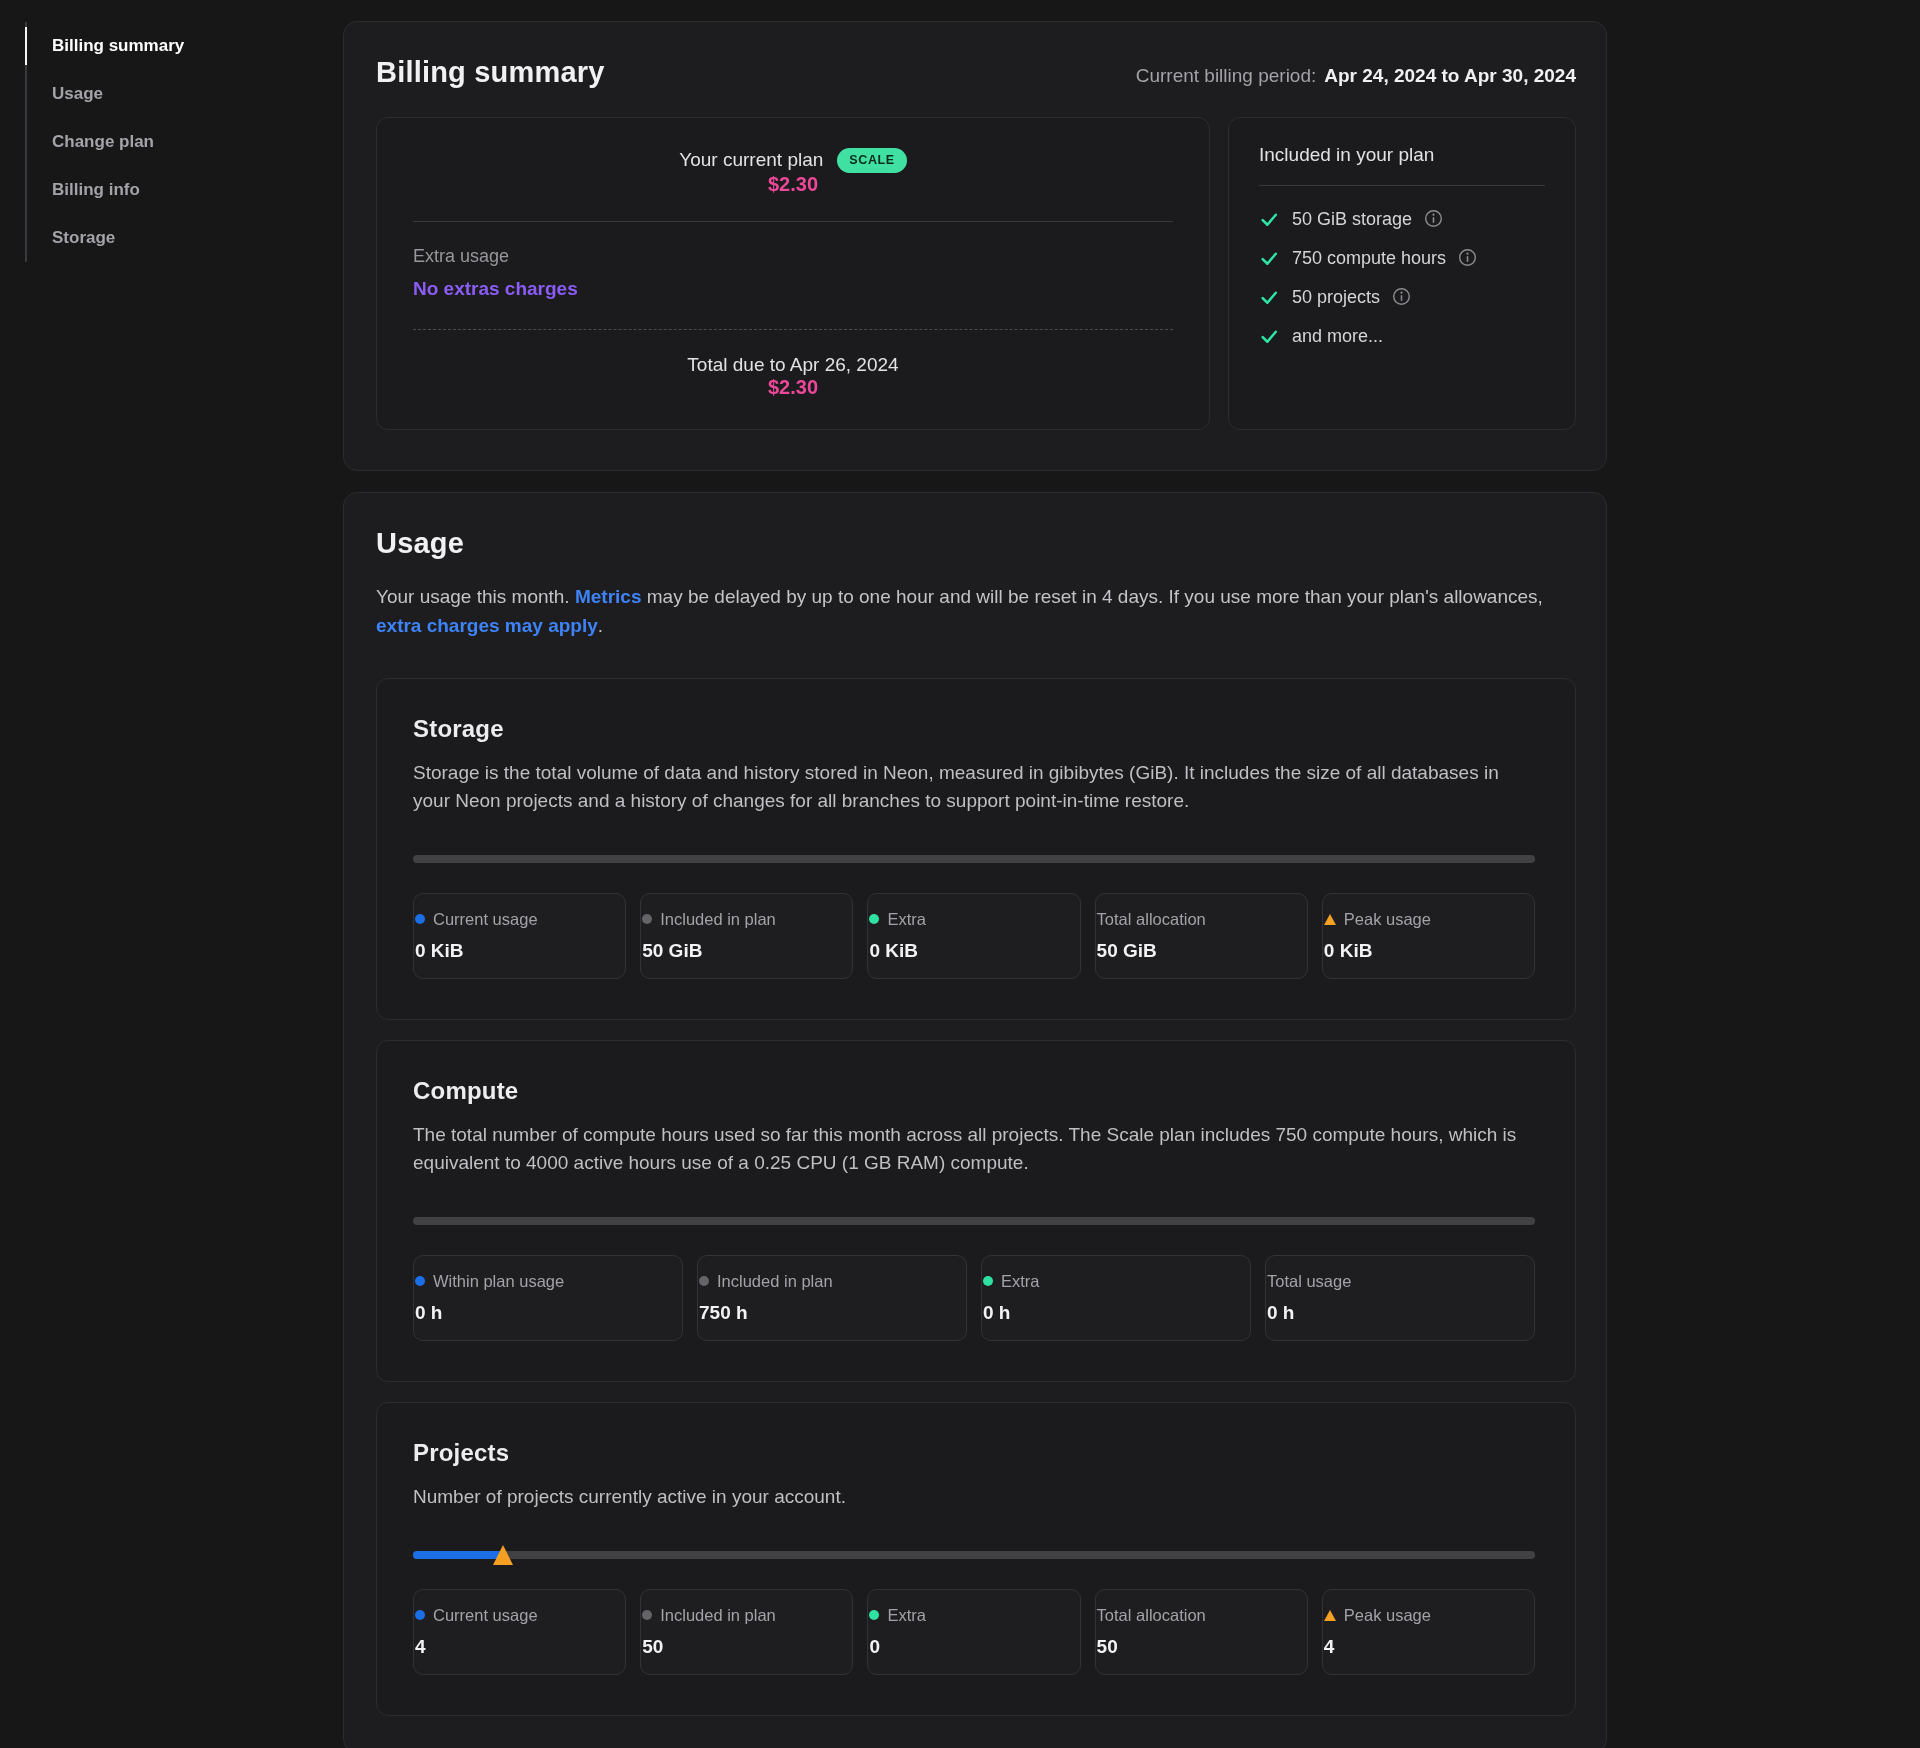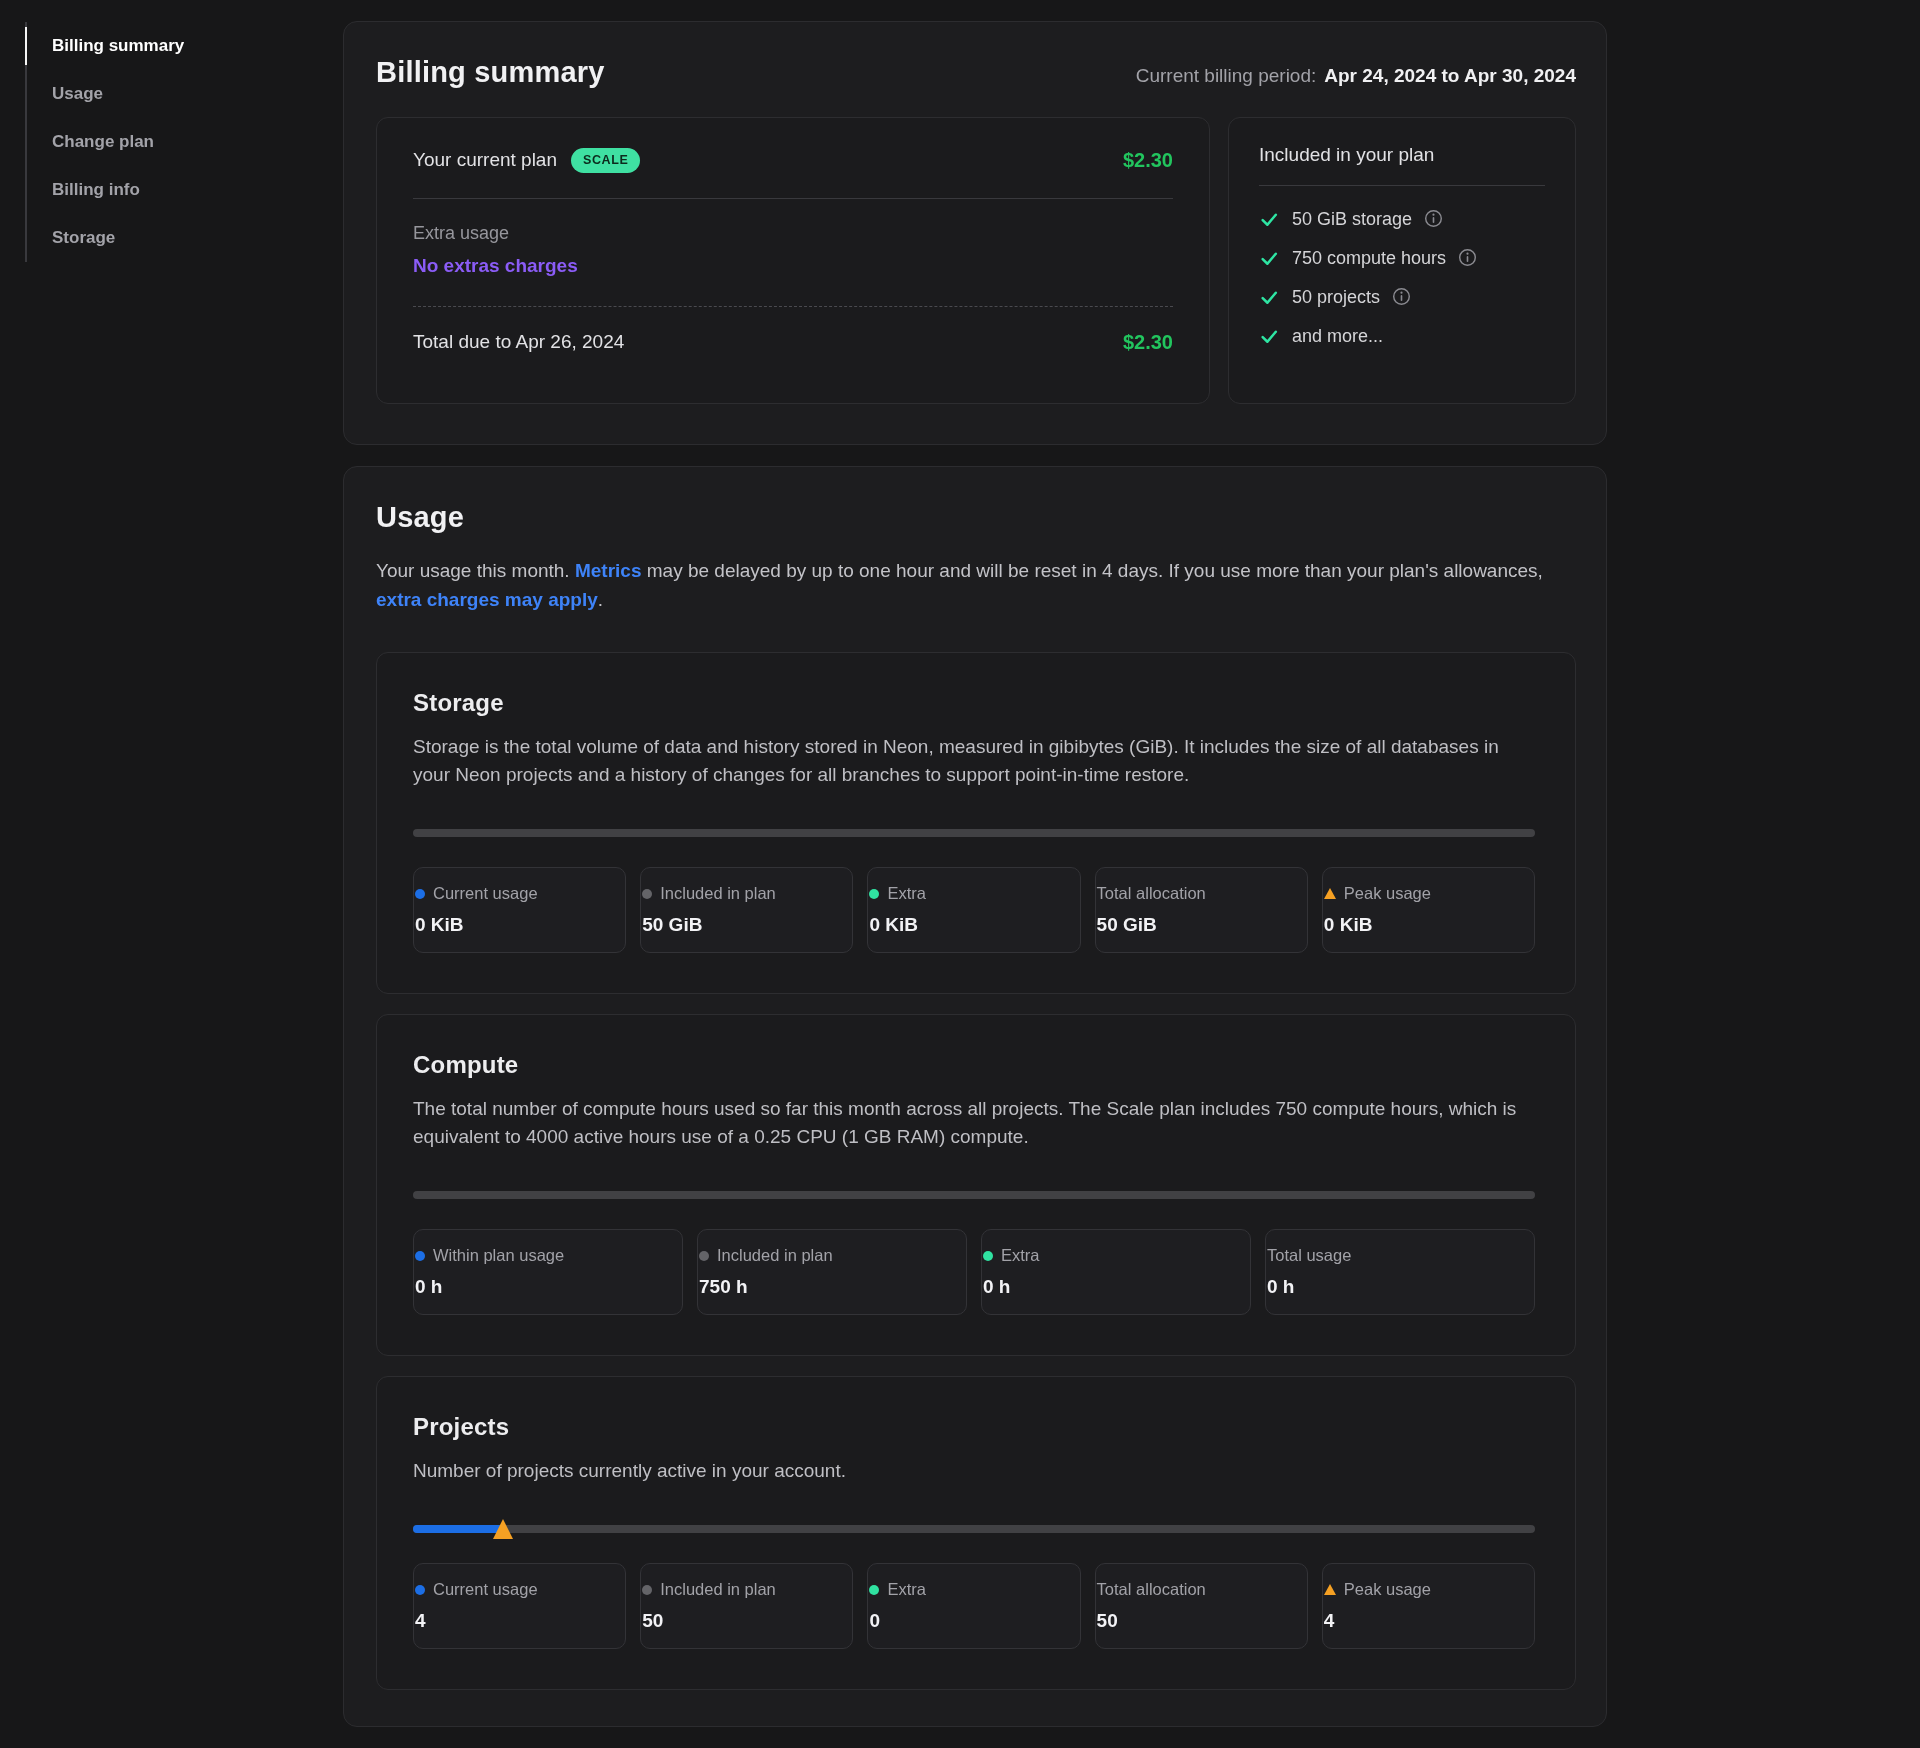--- a/index.html
+++ b/index.html
@@ -33,28 +33,28 @@
   h1.card-title { font-size:29px; font-weight:700; color:#f1f1f3; letter-spacing:0.2px; }
   .period { font-size:19px; color:#a2a2a8; }
   .period .period-value { color:#f0f0f2; font-weight:700; margin-left:8px; }
   
   .panels-row { display:flex; gap:18px; margin-top:28px; align-items:stretch; }
   .panel {
     background:#1b1b1d; border:1px solid #2d2d30; border-radius:12px; min-height:287px;
   }
   .plan-panel { flex:1; padding:30px 36px; }
   .included-panel { width:348px; padding:26px 30px; }
-  .plan-row, .total-row { display:flex; justify-content:space-between; align-items:center; }
+  .plan-row, .total-row { display:flex; justify-content:space-between; align-items:center;flex-direction:column; }
   .plan-left { display:flex; align-items:center; gap:14px; }
   .plan-label, .total-label { font-size:19px; color:#e2e2e5; }
   .badge {
     background:#3fe0a2; color:#0c2b1d; font-size:12.5px; font-weight:700;
     letter-spacing:0.6px; padding:6px 12px; border-radius:999px; line-height:1;
   }
-  .price { font-size:20px; font-weight:700; color:#22c55e; }
+  .price { font-size:20px; font-weight:700; color:#ec4899; }
   .divider { border-top:1px solid #39393d; margin:25px 0 24px; }
   .divider.dashed { border-top:1px dashed #4a4a4f; margin:29px 0 24px; }
   .muted { font-size:18px; color:#96969c; }
   .strong { font-size:19px; font-weight:700; color:#8b5cf6; margin-top:11px; }
   .included-title { font-size:19px; color:#e2e2e5; }
   .included-panel .divider { margin:19px 0 23px; }
   .included-item { display:flex; align-items:flex-start; gap:12px; margin-bottom:13px; min-height:26px; }
   .included-item .item-label { font-size:18px; color:#d5d5d8; }
   .check-icon { flex:0 0 auto; display:flex; }
   .info-icon { flex:0 0 auto; display:flex; cursor:pointer; }

